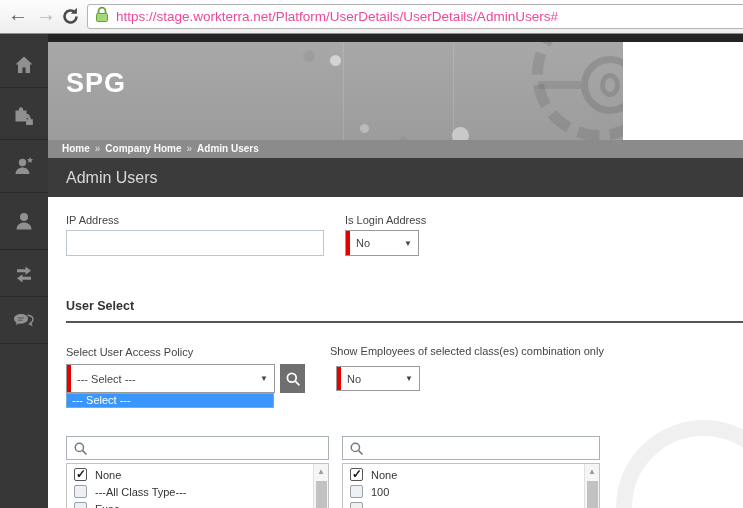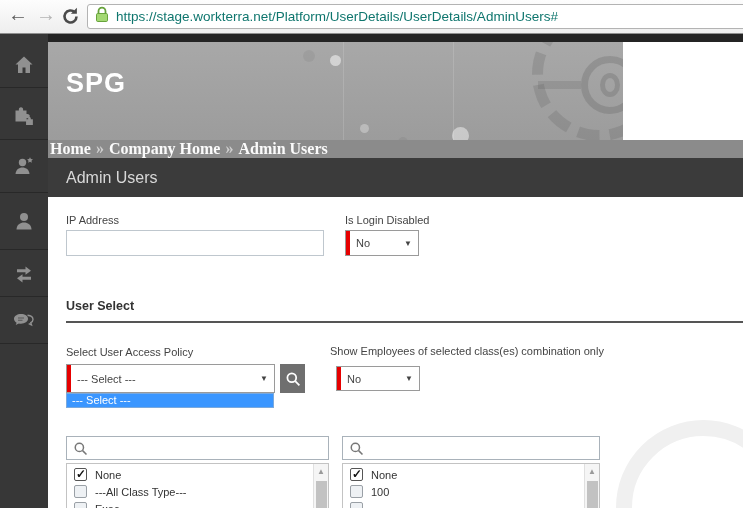--- a/index.html
+++ b/index.html
@@ -8,41 +8,41 @@
   .abs { position:absolute; }
 
   
   #browser { position:absolute; left:0; top:0; width:743px; height:34px;
              background:linear-gradient(#fdfdfd,#eeeeee); border-bottom:1px solid #8f8f8f; }
   .nav-glyph { position:absolute; top:3px; font-size:20px; font-weight:bold; color:#5a5a5a; cursor:default; }
   #fwd-btn { color:#b4b4b4; }
   #urlbar { position:absolute; left:87px; top:4px; right:-3px; height:25px; background:#fff;
             border:1px solid #b3b3b3; border-radius:3px; display:flex; align-items:center;
             padding-left:7px; overflow:hidden; }
-  #url-text { font-size:13.5px; color:#0f766e; margin-left:7px; white-space:nowrap; }
+  #url-text { font-size:13.5px; color:#ec4899; margin-left:7px; white-space:nowrap; }
 
   
   #top-dark { position:absolute; left:0; top:34px; width:743px; height:8px; background:#242424; }
   #sidebar { position:absolute; left:0; top:34px; width:48px; height:474px; background:#373737; padding-top:8px; }
   .side-item { display:flex; align-items:center; justify-content:center;
                border-bottom:1px solid #282828; cursor:pointer; }
   .side-item svg { display:block; }
 
   
   #header { position:absolute; left:48px; top:42px; width:575px; height:98px;
             background:linear-gradient(#a8a8a8,#9c9c9c); overflow:hidden; }
   #logo { position:absolute; left:18px; top:26px; font-size:27px; font-weight:bold;
           color:#ffffff; letter-spacing:1px; }
   .deco { position:absolute; border-radius:50%; }
   .seam { position:absolute; top:0; bottom:0; width:1px; background:rgba(255,255,255,.14); }
 
   
   #breadcrumb { position:absolute; left:48px; top:140px; width:695px; height:18px;
-                background:#8b8b8b; color:#fbfbfb; font-size:16px; font-weight:bold;
-                line-height:18px; padding-left:2px;font-family:Liberation Serif, serif; }
+                background:#8b8b8b; color:#fbfbfb; font-size:10px; font-weight:bold;
+                line-height:18px; padding-left:14px; }
   #breadcrumb .sep { color:#cfcfcf; margin:0 5px; font-weight:bold; }
   #breadcrumb .crumb { cursor:pointer; }
   #title-bar { position:absolute; left:48px; top:158px; width:695px; height:39px;
                background:#3b3b3b; color:#d8d8d8; font-size:16px; line-height:39px;
                padding-left:18px; }
 
   
   #content { position:absolute; left:48px; top:197px; width:695px; height:311px;
              background:#fff; overflow:hidden;margin-top:12px; }
   .lbl { position:absolute; font-size:11px; color:#444; white-space:nowrap; }
@@ -184,21 +184,21 @@
   <span class="crumb">Home</span><span class="sep">»</span><span class="crumb">Company Home</span><span class="sep">»</span><span class="crumb">Admin Users</span>
 </div>
 <div id="title-bar">Admin Users</div>
 
 <div id="content">
   <div id="watermark-arc"></div>
 
   <span class="lbl" style="left:18px;top:5px">IP Address</span>
   <input id="ip-input" type="text" value="" style="">
 
-  <span class="lbl" style="left:297px;top:5px">Is Login Disabled</span>
+  <span class="lbl" style="left:297px;top:5px">Is Login Address</span>
   <div id="login-select" class="select">
     <span class="red-bar"></span>
     <span class="sel-text">No</span>
     <span class="caret">▼</span>
   </div>
 
   <span id="section-heading">User Select</span>
   <div id="dbl-rule"></div>
 
   <span class="lbl" style="left:18px;top:137px">Select User Access Policy</span>

